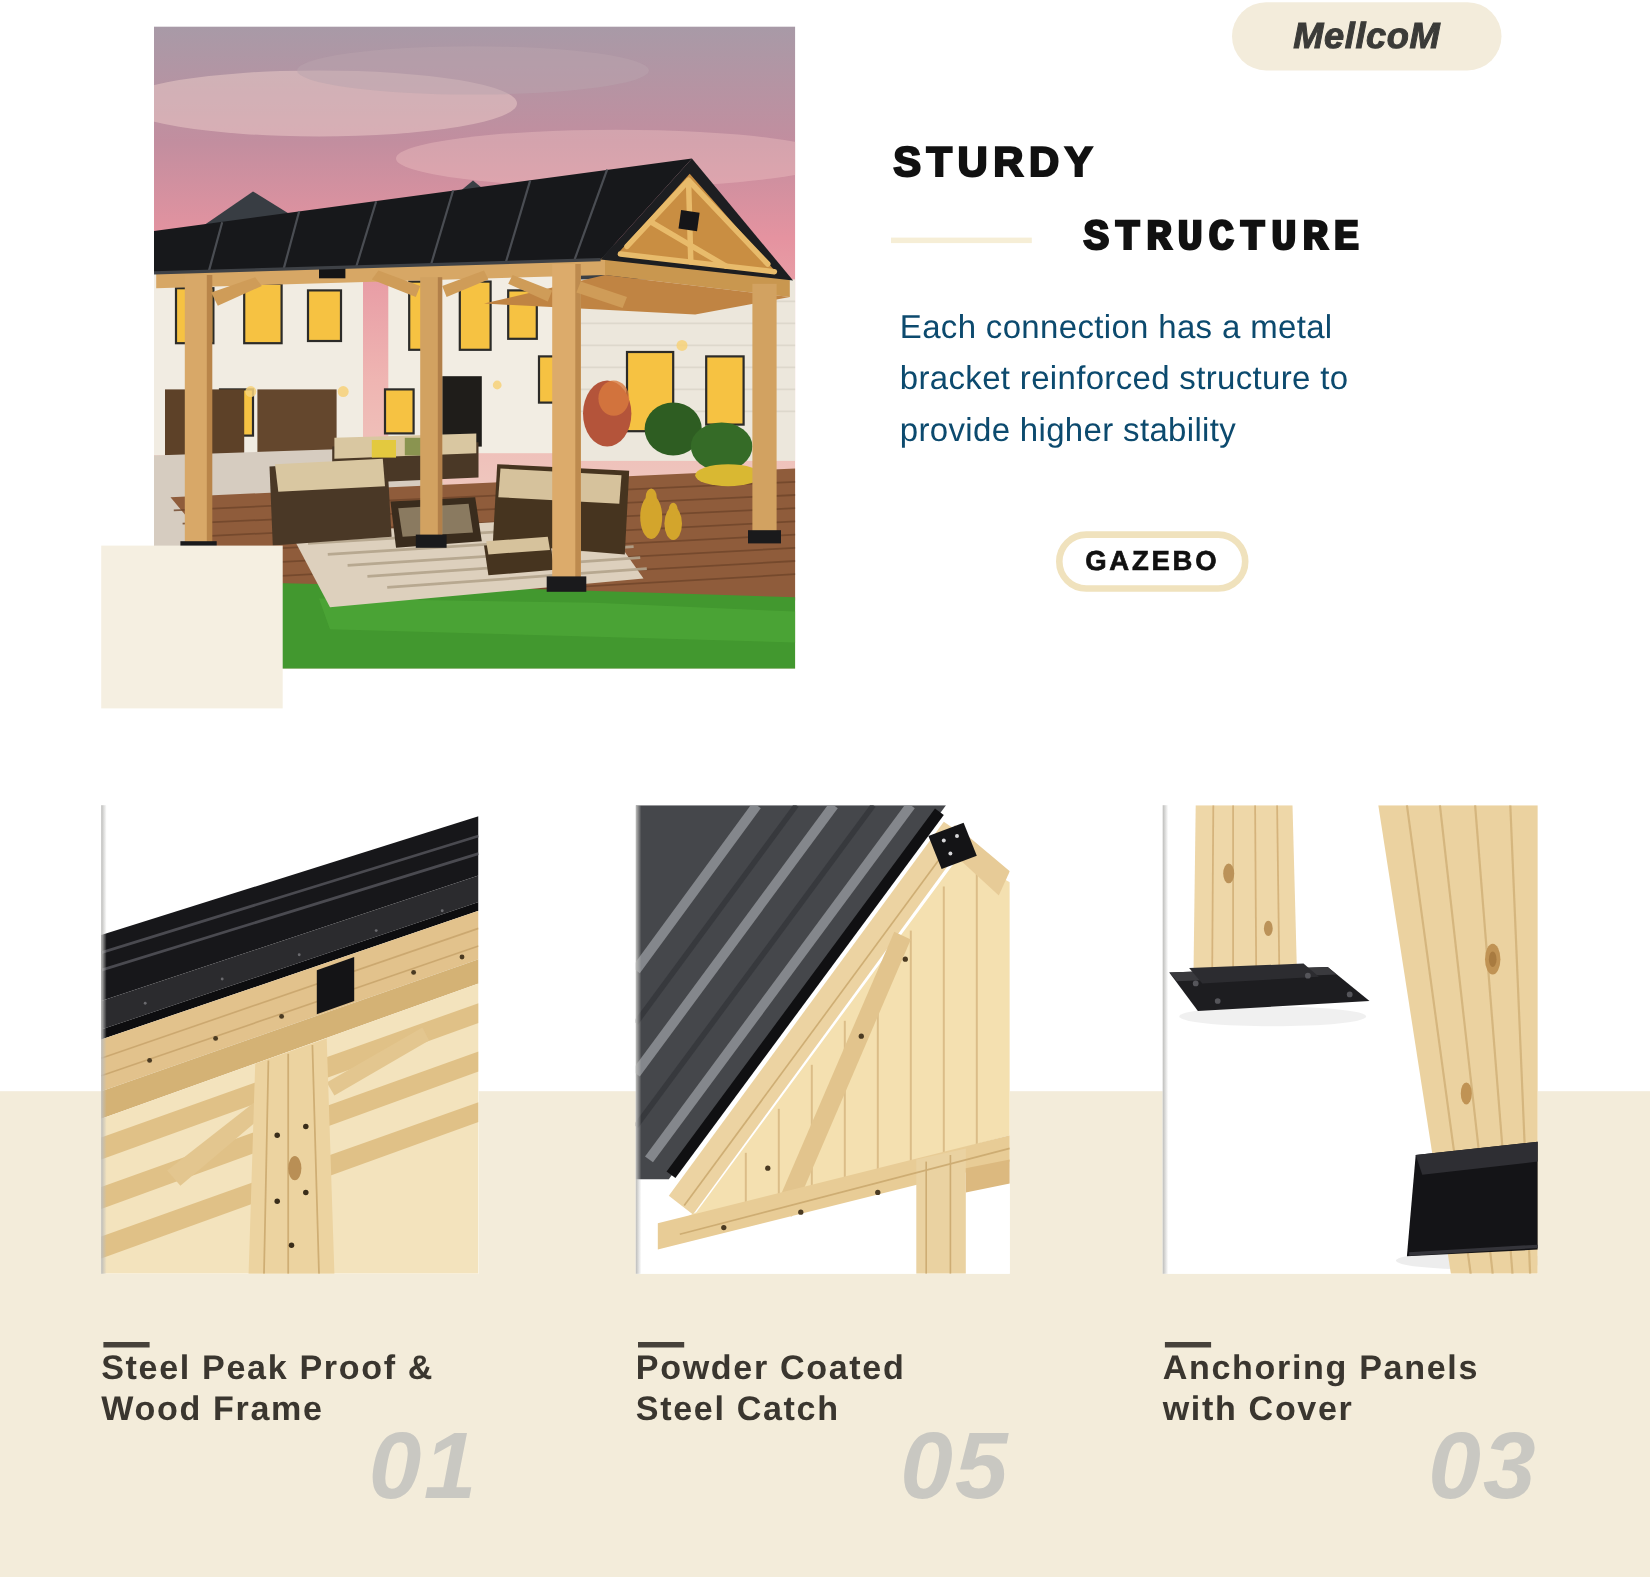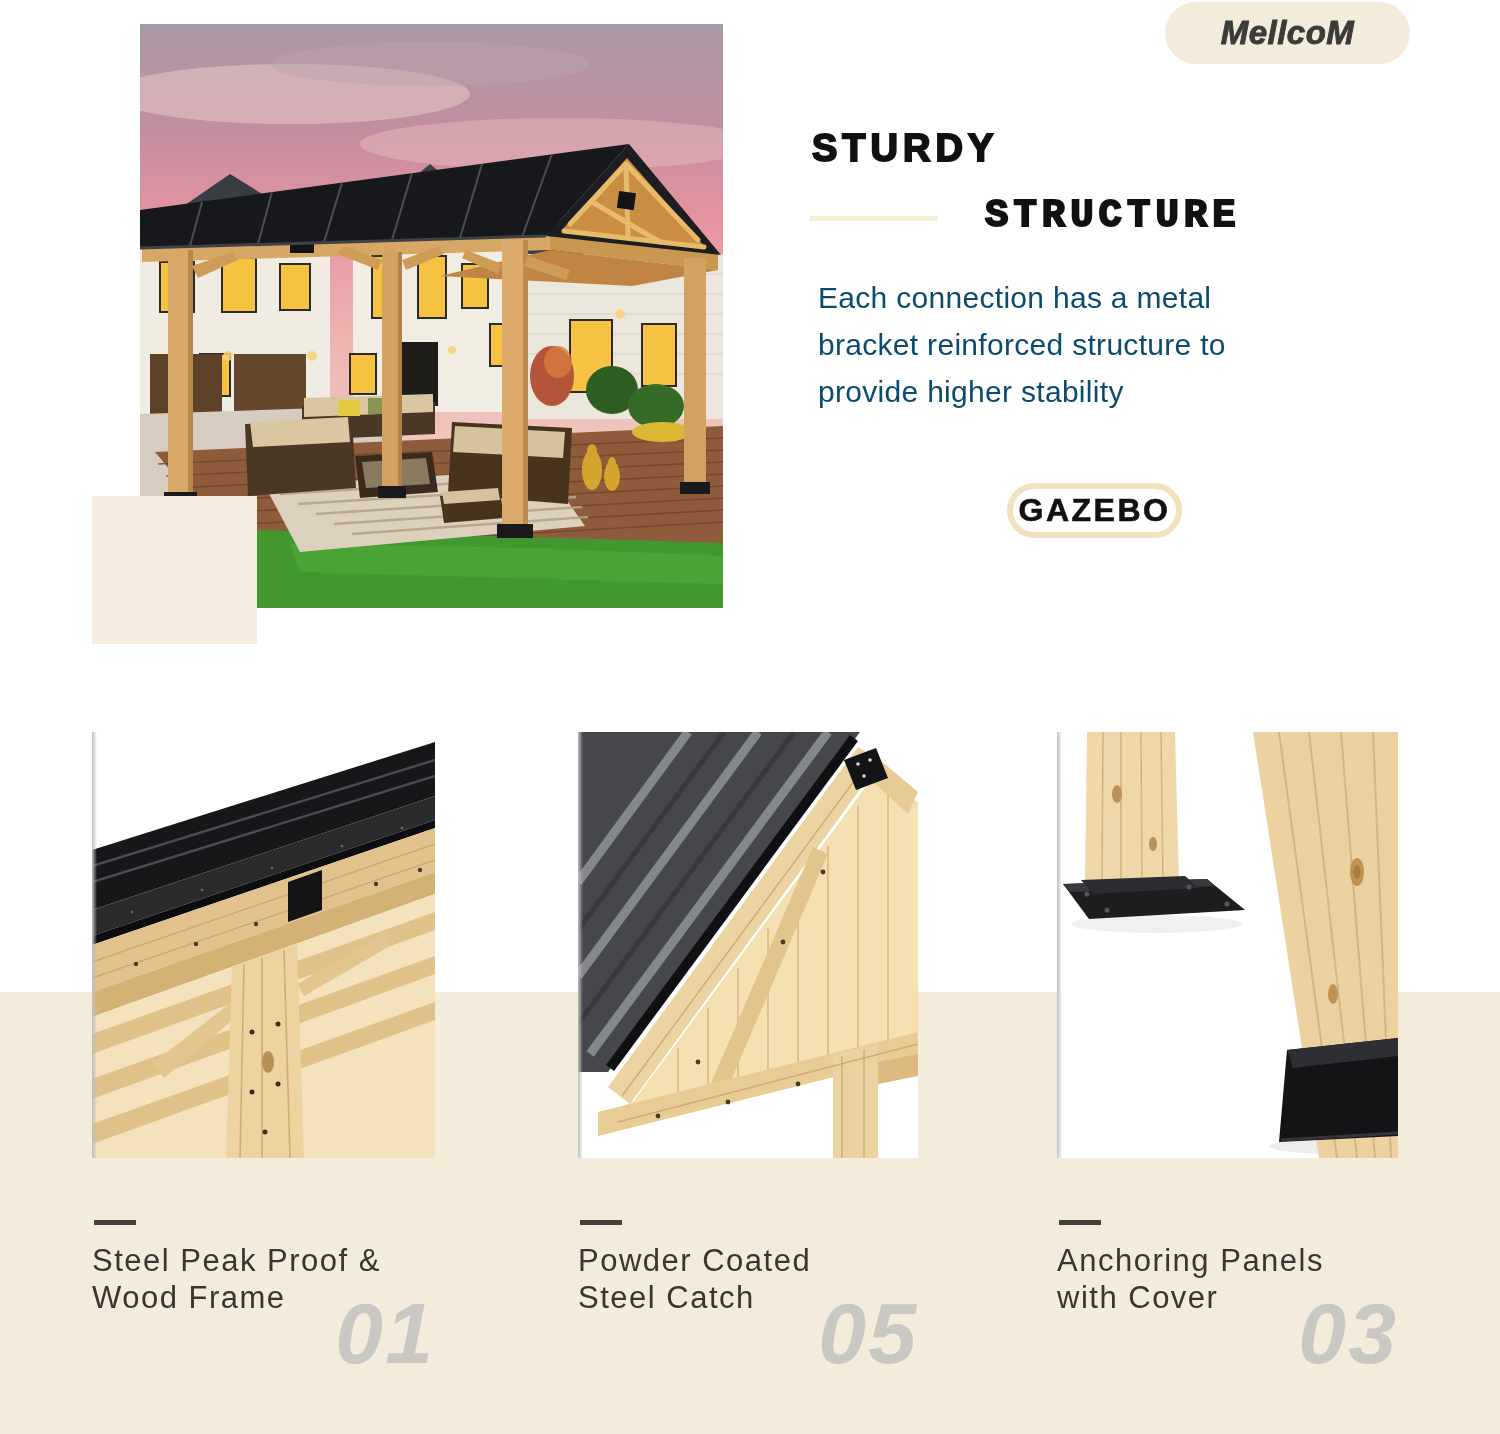--- a/index.html
+++ b/index.html
@@ -9,54 +9,54 @@
     --badge-border:#f0e2bd;
     --accent-line:#f6eed6;
     --num-gray:#c9c8c2;
     --heading:#111111;
     --caption:#3a362f;
   }
   *{margin:0;padding:0;box-sizing:border-box;}
   body{background:#ffffff;font-family:"Liberation Sans",sans-serif;}
   .page{position:relative;width:1500px;height:1434px;background:#ffffff;overflow:hidden;}
 
-  .logo-pill{position:absolute;left:1165px;top:2px;width:245px;height:62px;background:var(--pill-bg);
+  .logo-pill{position:absolute;left:1120px;top:2px;width:245px;height:62px;background:var(--pill-bg);
     border-radius:32px;display:flex;align-items:center;justify-content:center;
     font-style:italic;font-weight:bold;font-size:33px;color:#3b3b38;letter-spacing:.5px;
     -webkit-text-stroke:0.9px #3b3b38;z-index:4;}
 
   .hero-photo{position:absolute;left:140px;top:24px;width:583px;height:584px;z-index:1;}
   .hero-photo svg{display:block;width:100%;height:100%;}
   .cream-square{position:absolute;left:92px;top:496px;width:165px;height:148px;background:var(--cream-square);z-index:3;}
 
   .heading1{position:absolute;left:812px;top:129px;font-size:38px;font-weight:bold;color:var(--heading);
     letter-spacing:5px;line-height:1;-webkit-text-stroke:2px var(--heading);}
   .heading2{position:absolute;left:985px;top:197px;font-size:39px;font-weight:bold;color:var(--heading);
     letter-spacing:5px;line-height:1;font-family:Liberation Mono, monospace;-webkit-text-stroke:2px var(--heading);}
   .accent-line{position:absolute;left:810px;top:216px;width:128px;height:5px;background:var(--accent-line);}
 
   .description{position:absolute;left:818px;top:274px;width:488px;font-size:30px;line-height:47px;
     color:#0c4a6e;letter-spacing:.3px;}
 
-  .badge{position:absolute;left:1007px;top:483px;width:175px;height:55px;background:#ffffff;
+  .badge{position:absolute;left:960px;top:483px;width:175px;height:55px;background:#ffffff;
     border:6px solid var(--badge-border);border-radius:30px;display:flex;align-items:center;justify-content:center;
-    font-weight:bold;font-size:32px;letter-spacing:2.5px;color:#111;-webkit-text-stroke:.6px #111;}
+    font-weight:bold;font-size:25px;letter-spacing:2.5px;color:#111;-webkit-text-stroke:.6px #111;}
 
   .cream-band{position:absolute;left:0;top:992px;width:1500px;height:442px;background:var(--cream);z-index:0;}
 
   .feature{position:absolute;top:732px;height:702px;z-index:1;}
   .feature-1{left:92px;width:343px;}
   .feature-2{left:578px;width:340px;}
   .feature-3{left:1057px;width:341px;}
   .feature-photo{position:relative;width:100%;height:426px;background:#ffffff;}
   .feature-photo::before{content:"";position:absolute;left:0;top:0;bottom:0;width:5px;
     background:linear-gradient(to right,#bdbdbb,rgba(255,255,255,0));z-index:2;}
   .feature-photo svg{display:block;width:100%;height:100%;}
   .feature-dash{margin:62px 0 0 2px;width:42px;height:5px;background:#46413a;}
-  .feature-title{margin-top:17px;font-size:31px;line-height:37px;letter-spacing:1.5px;color:var(--caption);}
+  .feature-title{font-size:31px;line-height:37px;letter-spacing:1.5px;color:var(--caption);font-weight:bold;}
   .feature-number{position:absolute;top:558px;right:0;font-style:italic;font-weight:bold;font-size:86px;
     line-height:1;letter-spacing:2px;color:var(--num-gray);margin-left:45px;}
 </style>
 </head>
 <body>
 
 <div class="page">
 
   <div class="logo-pill">
     <span>MellcoM</span>

